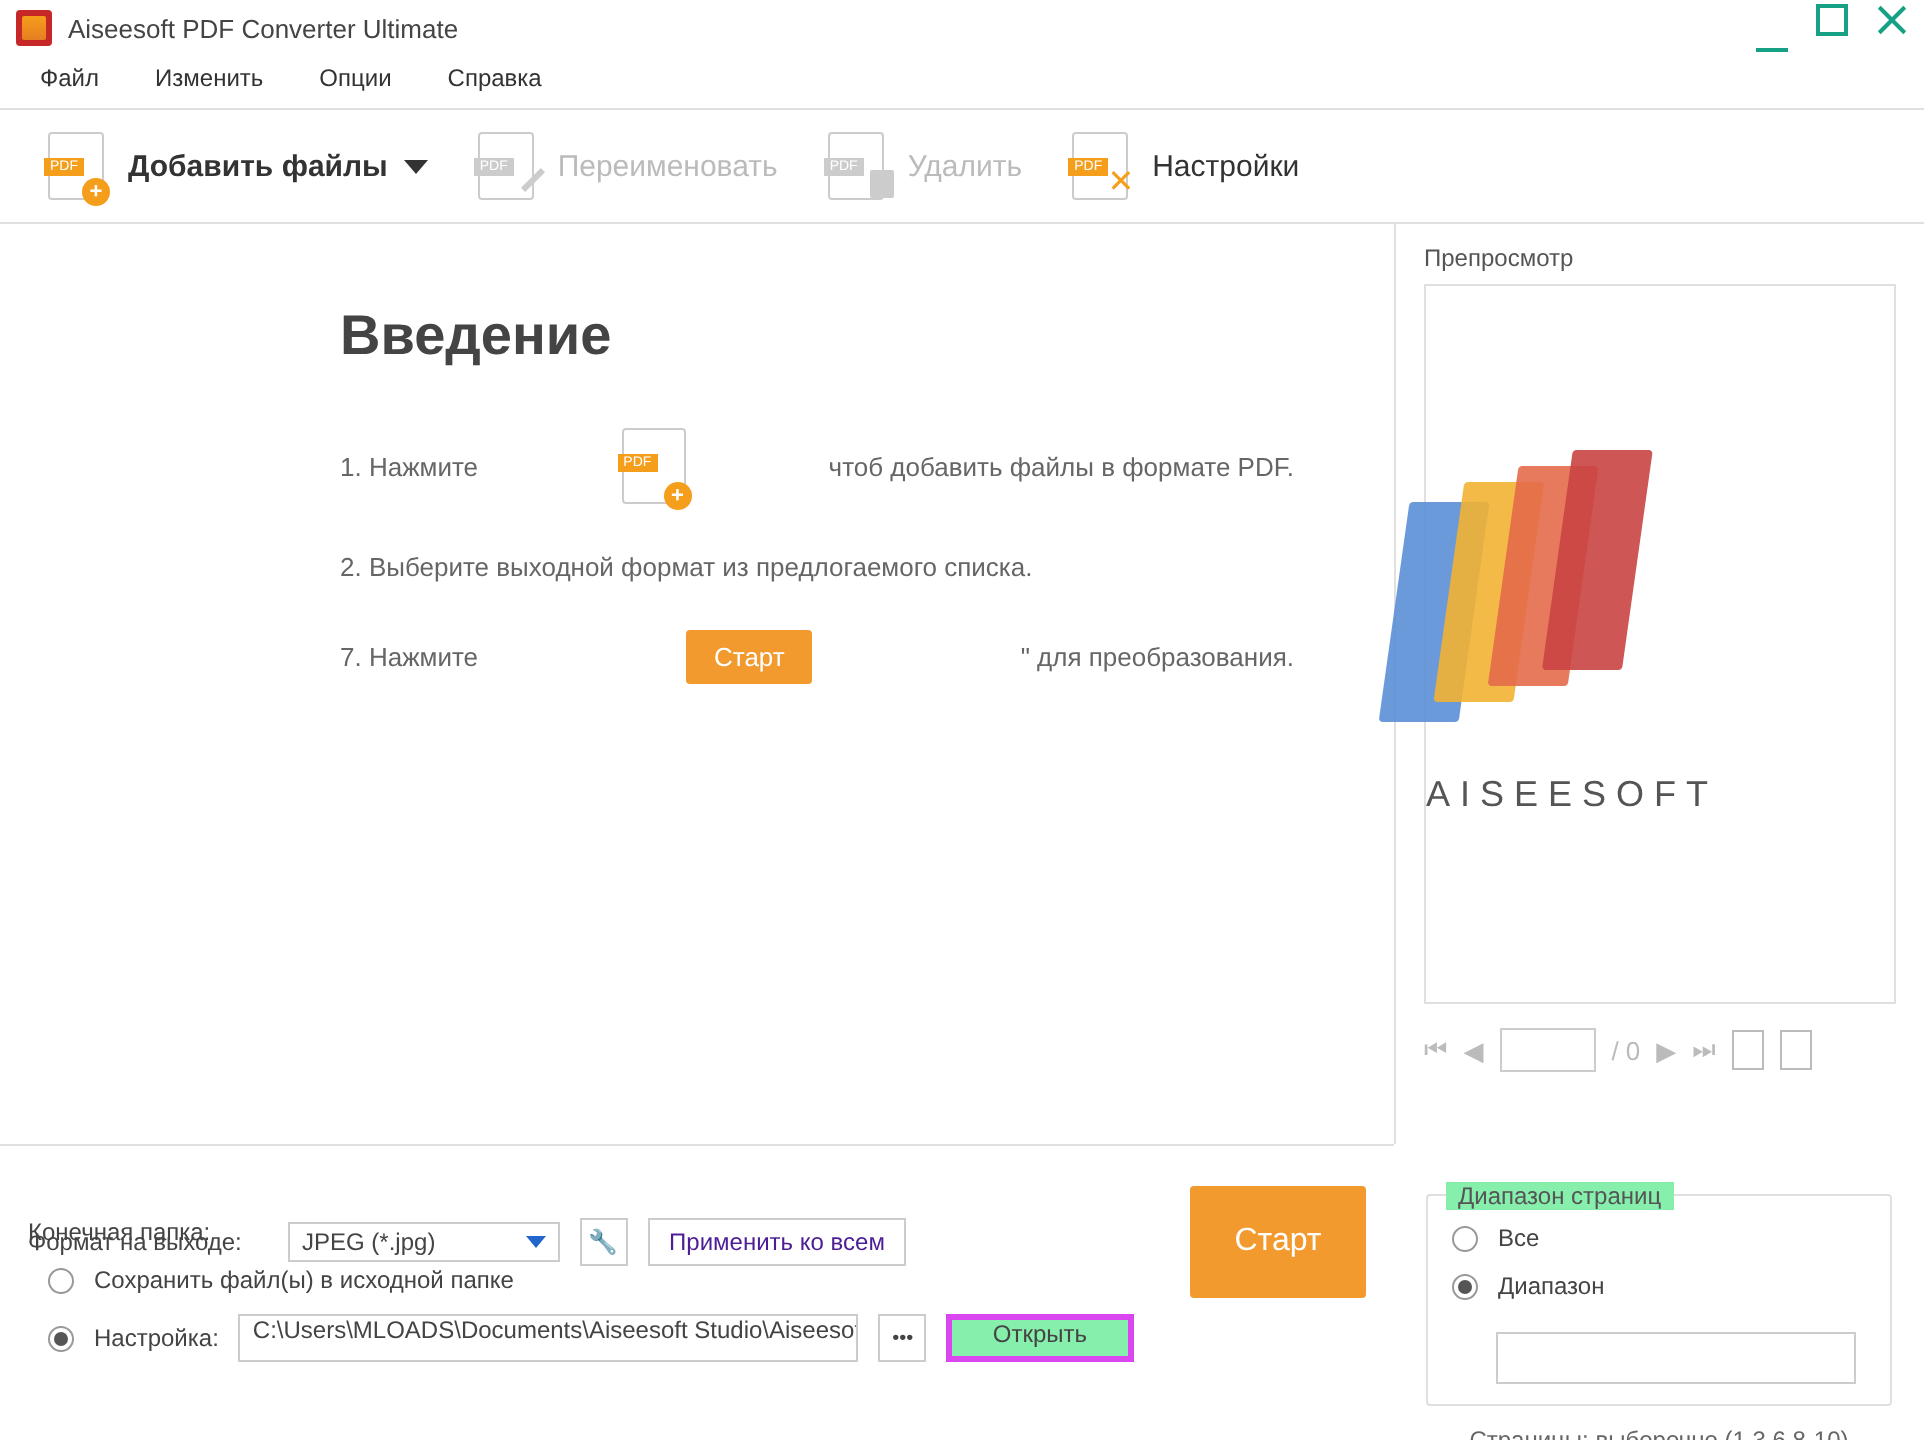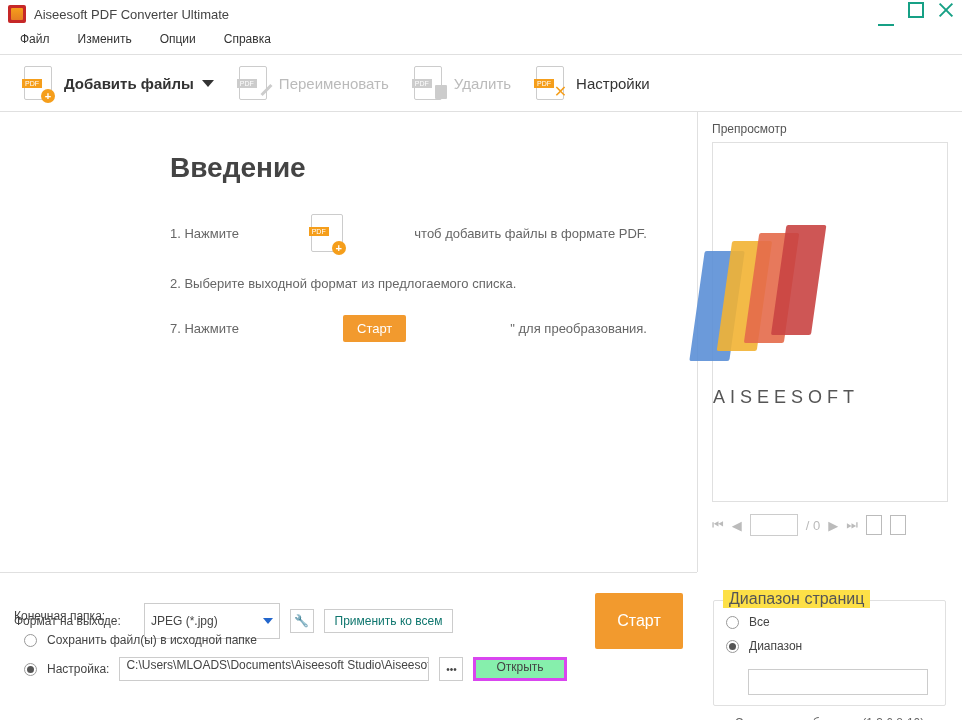--- a/index.html
+++ b/index.html
@@ -53,33 +53,33 @@
 .logo-text { letter-spacing: 5px; font-size: 18px; color: #555; }
 .pager { display: flex; align-items: center; gap: 8px; margin-top: 12px; color: #bbb; font-size: 13px; }
 .pager .num-input { width: 48px; height: 22px; border: 1px solid #ccc; background: #fff; }
 .pager .nav { cursor: pointer; font-size: 13px; }
 .pager .sheet { width: 16px; height: 20px; border: 1px solid #bbb; }
 
 .bottom { display: flex; }
 .left-bottom { flex: 1; padding: 20px 14px 10px; border-top: 1px solid #e0e0e0; }
 .row { display: flex; align-items: center; gap: 10px; margin-bottom: 10px; font-size: 12px; color: #444; }
 .label { min-width: 120px; }
-.select { flex: 1; max-width: 290px; border: 1px solid #ccc; height: 36px; display: flex; align-items: center; padding: 0 6px; justify-content: space-between; background: #fff; cursor: pointer; }
+.select { flex: 1; max-width: 290px; border: 1px solid #ccc; height: 20px; display: flex; align-items: center; padding: 0 6px; justify-content: space-between; background: #fff; cursor: pointer; }
 .caret-blue { width: 0; height: 0; border-left: 5px solid transparent; border-right: 5px solid transparent; border-top: 6px solid #2266cc; }
 .sqbtn { width: 24px; height: 24px; border: 1px solid #ccc; display: flex; align-items: center; justify-content: center; cursor: pointer; background: #fff; }
-.ghost-btn { border: 1px solid #ccc; height: 24px; padding: 0 10px; color: #0f766e; background: #fff; display: flex; align-items: center; }
+.ghost-btn { border: 1px solid #ccc; height: 24px; padding: 0 10px; color: #4c1d95; background: #fff; display: flex; align-items: center; }
 .path-input { flex: 1; max-width: 310px; border: 1px solid #ccc; height: 24px; padding: 0 6px; background: #fff; overflow: hidden; white-space: nowrap; }
 .btn-open { border: 3px solid #d946ef; height: 24px; padding: 0 20px; background: #86efac; cursor: pointer; }
 .radio { width: 13px; height: 13px; border: 1px solid #999; border-radius: 50%; display: inline-flex; align-items: center; justify-content: center; }
 .radio.on::after { content: ""; width: 7px; height: 7px; background: #555; border-radius: 50%; }
 .dest-group { margin-left: 10px; }
 .big-start { width: 88px; height: 56px; background: #f29a2e; color: #fff; font-size: 16px; display: flex; align-items: center; justify-content: center; cursor: pointer; border-radius: 2px; }
 
 .right-bottom { width: 265px; padding: 10px 16px; }
-.fs-label { font-size: 16px; color: #555; position: relative; display: inline-block; background: #fde047; padding: 0 6px; left: 10px; top: 8px; z-index: 1; }
+.fs-label { font-size: 12px; color: #555; position: relative; display: inline-block; background: #86efac; padding: 0 6px; left: 10px; top: 8px; z-index: 1; }
 .fs-box { border: 1px solid #e0e0e0; border-radius: 2px; padding: 14px 12px 10px; }
 .range-input { border: 1px solid #ccc; height: 26px; margin: 6px 0 0 22px; width: 180px; background: #fff; }
 .hint { font-size: 12px; color: #666; text-align: center; margin-top: 10px; }
 </style>
 </head>
 <body>
 
 <div class="titlebar">
   <div class="app-icon"></div>
   <div class="title">Aiseesoft PDF Converter Ultimate</div>

